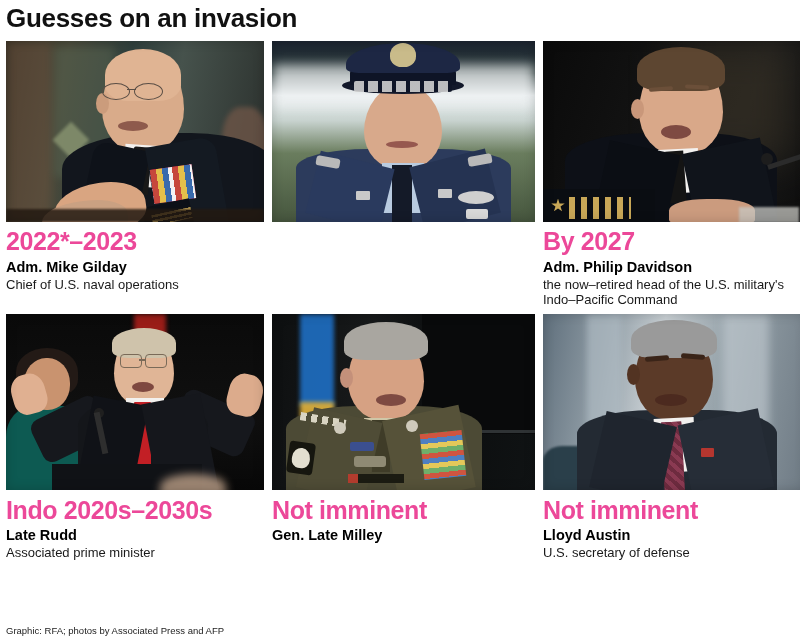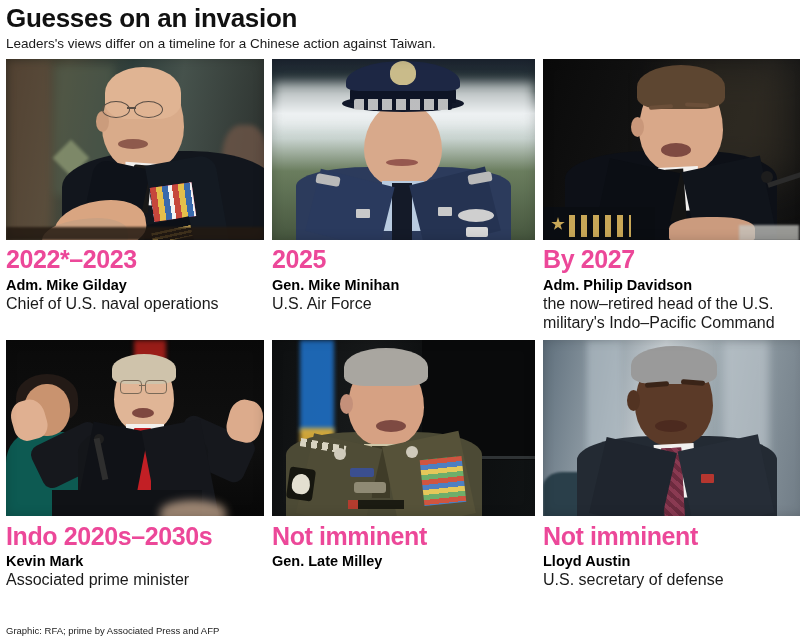--- a/index.html
+++ b/index.html
@@ -69,21 +69,21 @@
     white-space: nowrap;
   }
   .person {
     font-size: 14.5px;
     font-weight: bold;
     color: #000000;
     line-height: 1.15;
     margin: 0 0 1px 0;
   }
   .role {
-    font-size: 16px;
+    font-size: 13px;
     color: #1a1a1a;
     line-height: 1.18;
     margin: 0;
   }
   .note {
     font-size: 9px;
     color: #1a1a1a;
     margin: 6px 0 0 0;
     line-height: 1.1;
   }
@@ -262,21 +262,20 @@
     pointer-events:none;
   }
 </style>
 </head>
 <body>
 
 <div class="sheet">
 
   <div class="header">
     <h1 class="title">Guesses on an invasion</h1>
-    <p class="subtitle">Leaders's views differ on a timeline for a Chinese action against  Taiwan.</p>
   </div>
 
   <div class="grid row1">
 
     <div class="cell">
       <div class="photo">
         <div class="ph">
           <div class="layer p1-bg"></div>
           <div class="layer p1-bgpanel2"></div>
           <div class="layer p1-bgpanel"></div>
@@ -326,25 +325,20 @@
           <div class="layer p2-tie"></div>
           <div class="layer p2-lapL"></div>
           <div class="layer p2-lapR"></div>
           <div class="layer p2-shoulderL"></div>
           <div class="layer p2-shoulderR"></div>
           <div class="layer p2-usL"></div>
           <div class="layer p2-usR"></div>
           <div class="layer p2-wings"></div>
           <div class="layer p2-badge"></div>
         </div>
-      </div>
-      <div class="caption">
-        <div class="headline">2025</div>
-        <div class="person">Gen. Mike Minihan</div>
-        <div class="role">U.S. Air Force</div>
       </div>
     </div>
 
     <div class="cell">
       <div class="photo">
         <div class="ph">
           <div class="layer p3-bg"></div>
           <div class="layer p3-glow"></div>
           <div class="layer p3-torso torso"></div>
           <div class="layer p3-head head"></div>
@@ -401,21 +395,21 @@
           <div class="layer p4-lapL"></div>
           <div class="layer p4-lapR"></div>
           <div class="layer p4-micball"></div>
           <div class="layer p4-mic"></div>
           <div class="layer p4-podium"></div>
           <div class="layer p4-blurhead"></div>
         </div>
       </div>
       <div class="caption">
         <div class="headline">Indo 2020s–2030s</div>
-        <div class="person">Kevin Mark</div>
+        <div class="person">Late Rudd</div>
         <div class="role">Associated prime minister</div>
       </div>
     </div>
 
     <div class="cell">
       <div class="photo">
         <div class="ph">
           <div class="layer p5-bg"></div>
           <div class="layer p5-wallpanel"></div>
           <div class="layer p5-flagblue"></div>
@@ -470,15 +464,15 @@
       </div>
       <div class="caption">
         <div class="headline">Not imminent</div>
         <div class="person">Lloyd Austin</div>
         <div class="role">U.S. secretary of defense</div>
       </div>
     </div>
 
   </div>
 
-  <div class="credit">Graphic: RFA; prime by Associated Press and AFP</div>
+  <div class="credit">Graphic: RFA; photos by Associated Press and AFP</div>
 
 </div>
 
 </body></html>

